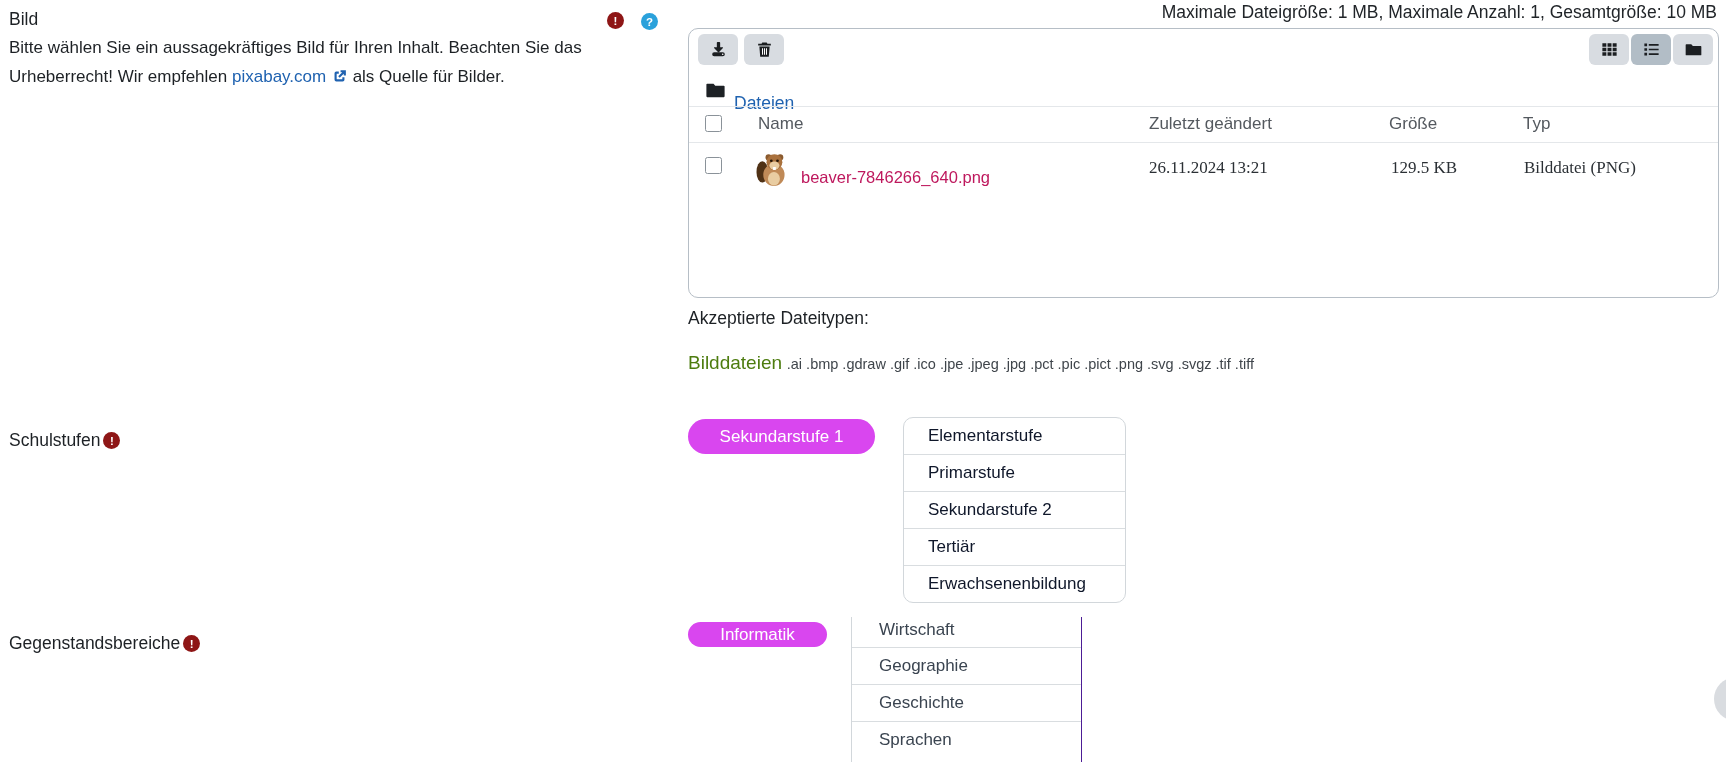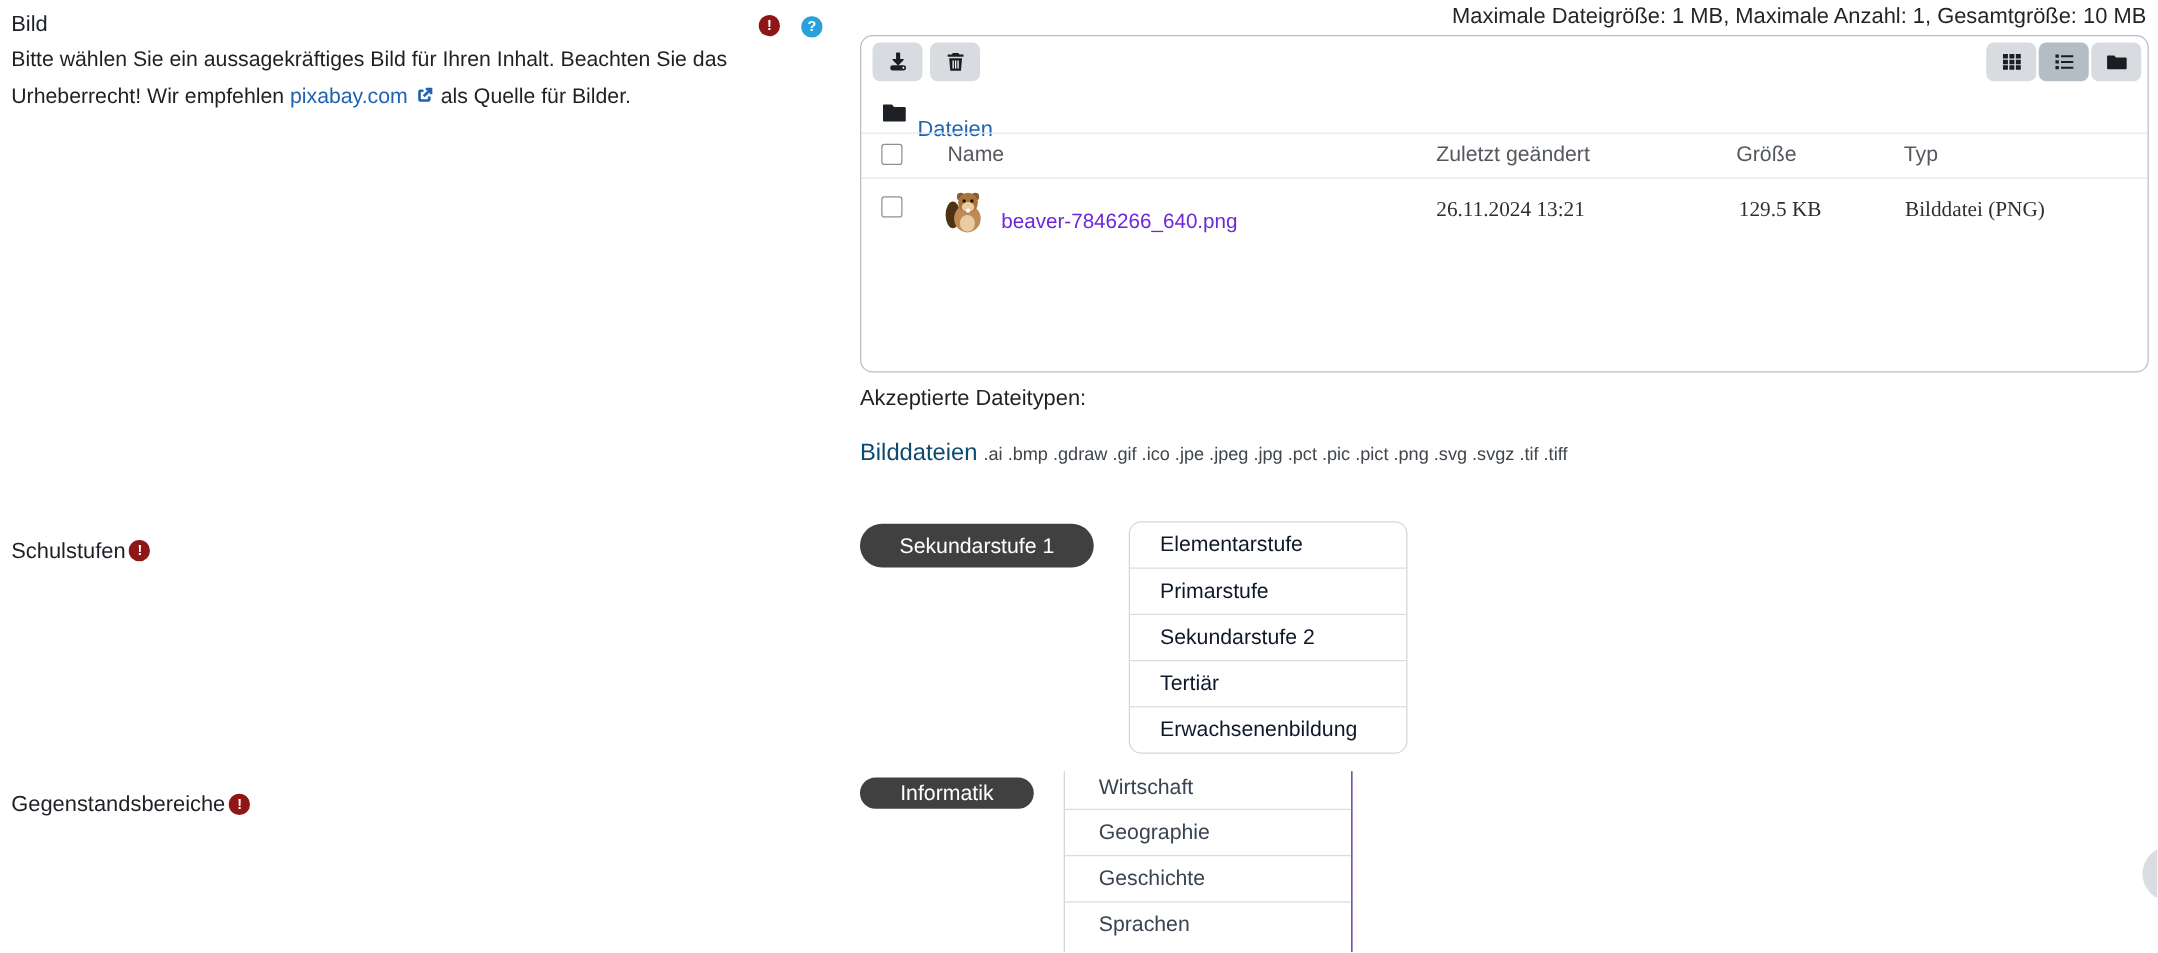--- a/index.html
+++ b/index.html
@@ -34,33 +34,33 @@
   .fm-btn{
     position:absolute;width:40px;height:31px;border:none;border-radius:6px;
     background:#d8dce1;display:flex;align-items:center;justify-content:center;cursor:pointer;padding:0;
   }
   .fm-btn.active{background:#b2bdc6;}
   .fm-btn svg{width:19px;height:19px;fill:#1b1e21;}
   .fm-divider{position:absolute;left:0;width:100%;height:1px;background:#e4e7ea;}
   .crumb-text{color:#1f62b0;font-size:17.5px;cursor:pointer;}
   .col-head{color:#54595f;font-size:17px;white-space:nowrap;}
   .cell{color:#2b3035;font-size:17px;white-space:nowrap;font-family:Liberation Serif, serif;}
-  .file-link{color:#6d28d9;font-size:16.5px;cursor:pointer;white-space:nowrap;}
+  .file-link{color:#be185d;font-size:16.5px;cursor:pointer;white-space:nowrap;}
   .checkbox{
     position:absolute;width:17px;height:17px;border:1.5px solid #8a9299;border-radius:2.5px;
     background:#fff;cursor:pointer;box-sizing:border-box;
   }
 
   .accepted-label{font-size:17.5px;color:#1d2125;}
-  .accepted-cat{font-size:19px;color:#0c4a6e;}
+  .accepted-cat{font-size:19px;color:#4d7c0f;}
   .accepted-ext{font-size:14.5px;color:#3f454b;}
 
   
   .chip{
-    background:#404040;color:#fff;border-radius:17.5px;display:flex;
+    background:#d946ef;color:#fff;border-radius:17.5px;display:flex;
     align-items:center;justify-content:center;font-size:17px;cursor:pointer;
   }
   .optlist{
     background:#fff;border:1px solid #d2d7db;border-radius:10px;overflow:hidden;
   }
   .optlist .opt{
     height:36px;line-height:36px;padding-left:24px;font-size:17px;color:#0f172a;cursor:pointer;
   }
   .optlist .opt + .opt{border-top:1px solid #d9dde0;}
   .optlist2{

